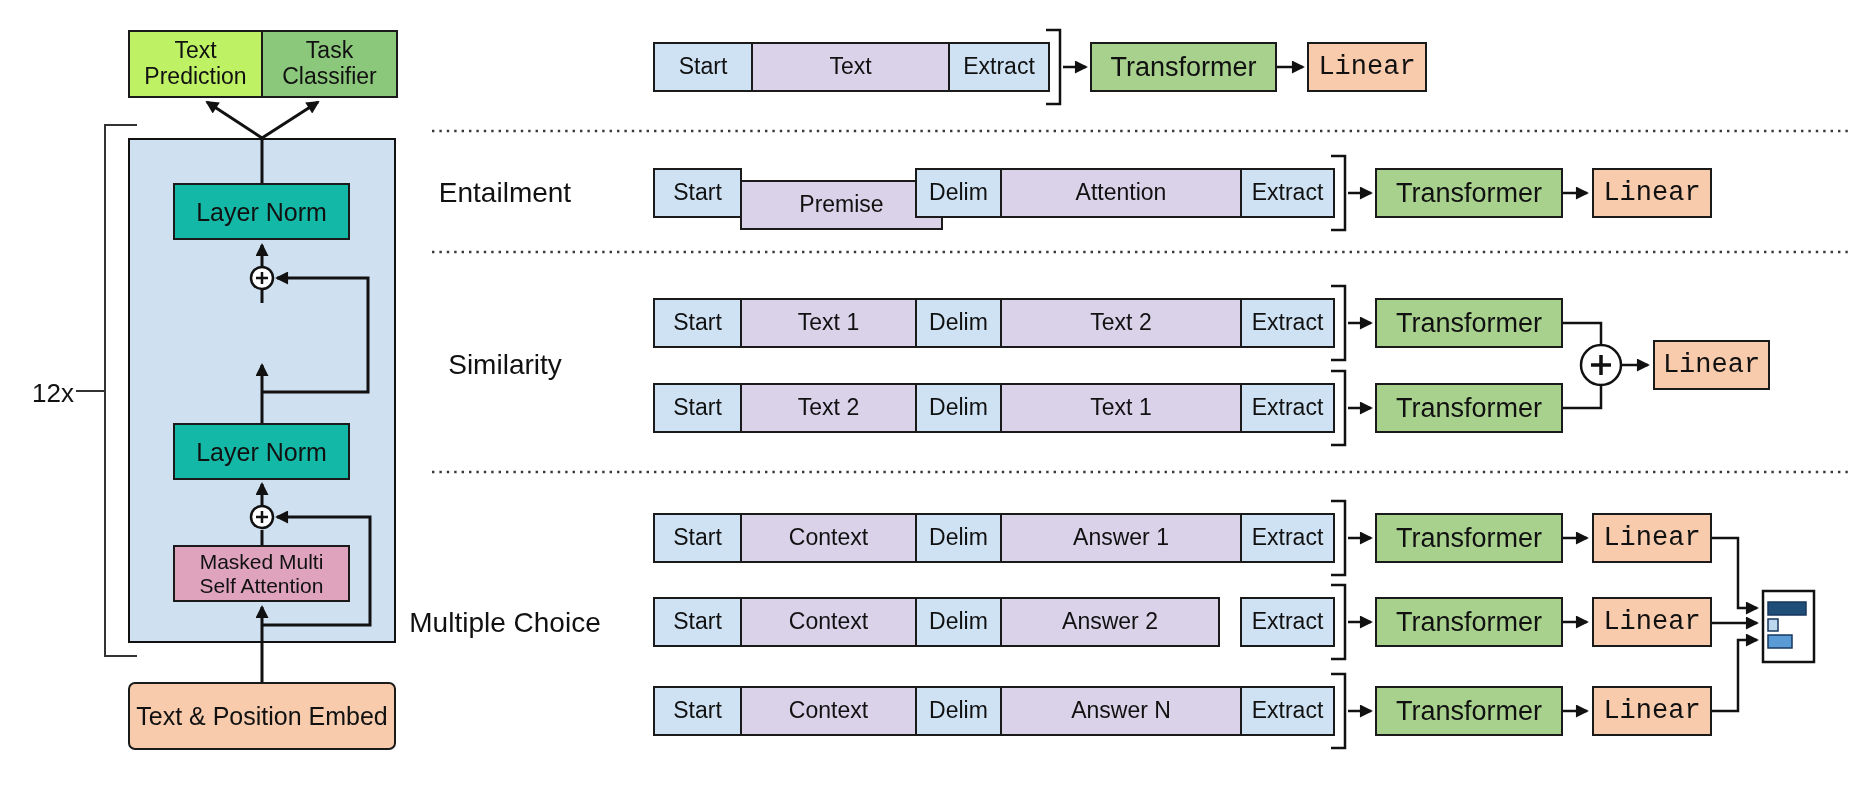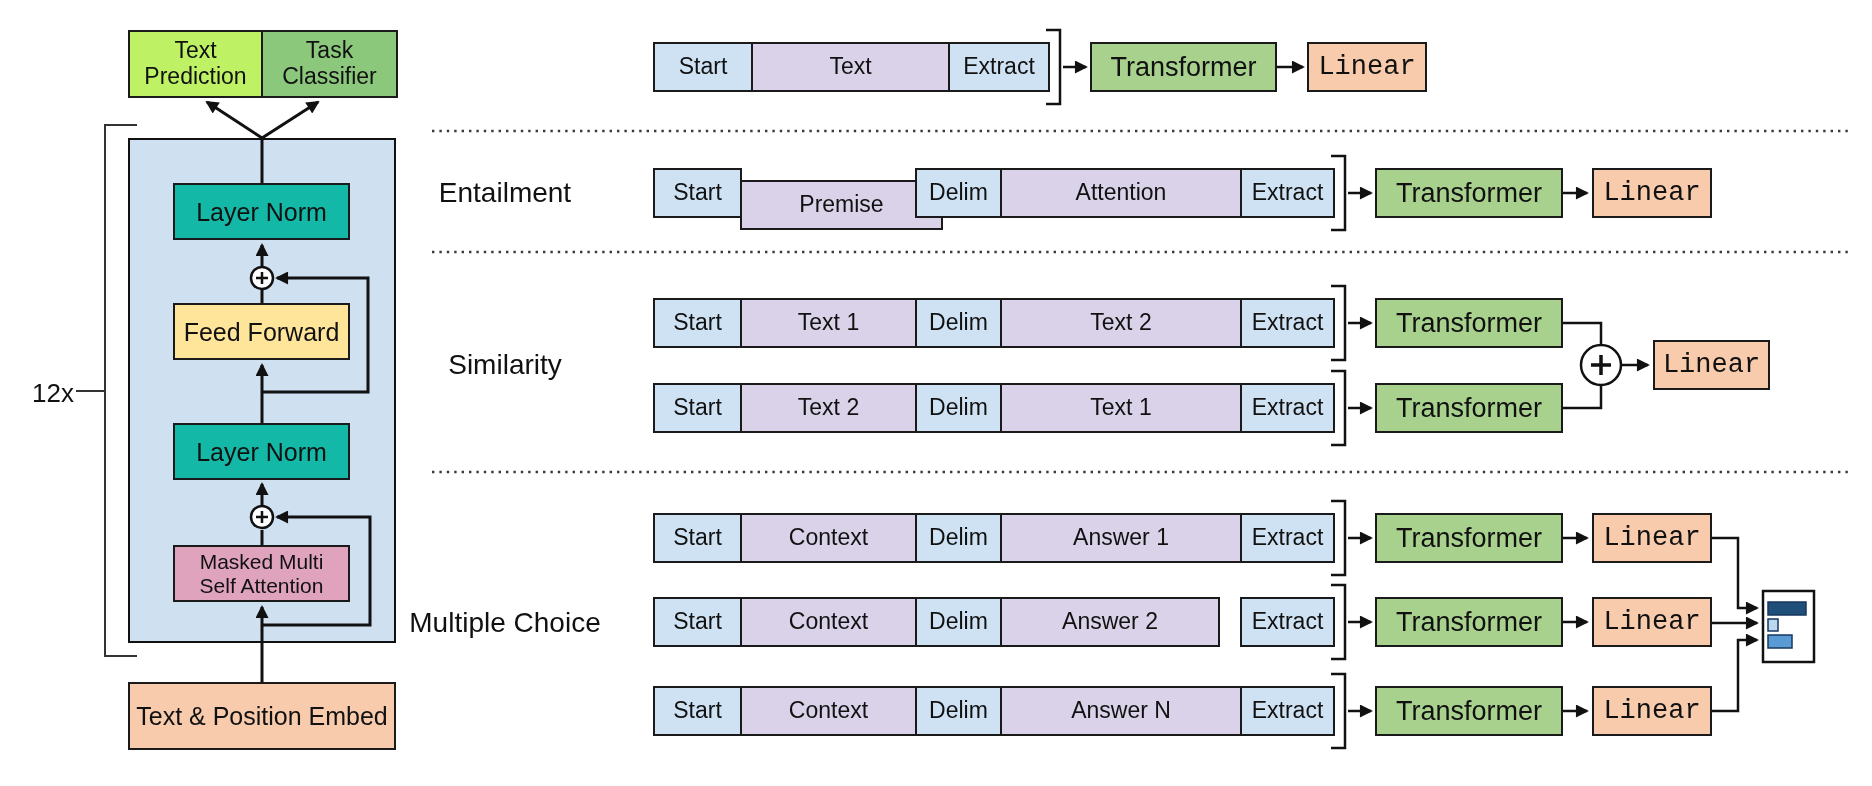--- a/index.html
+++ b/index.html
@@ -17,21 +17,21 @@
   .tok-blue{background:#cfe2f3;}
   .tok-purple{background:#d9d2e9;}
   .green{background:#a9d18e;border-width:2.5px;}
   .orange{background:#f8cbad;border-width:2.5px;font-family:Liberation Mono, monospace;}
   .container-blue{background:#cfe0f1;border:2.5px solid #111;z-index:1;}
   .ln{background:#14b8a6;border-width:2.5px;font-size:25px;}
   .ff{background:#ffe599;border-width:2.5px;font-size:25px;}
   .attn{background:#dfa3bd;border-width:2.5px;font-size:21px;padding:0 8px;}
   .tp{background:#bef264;border-width:2.5px;font-size:23px;}
   .tc{background:#8cc87c;border-width:2.5px;font-size:23px;}
-  .embed{background:#f8cbad;border-width:2.5px;font-size:25px;}
+  .embed{background:#f8cbad;border-width:2.5px;font-size:25px;border-radius:7px;}
   .tasklabel{
     position:absolute;width:250px;height:34px;display:flex;align-items:center;
     justify-content:center;font-size:28px;z-index:3;
   }
   .repeat{
     position:absolute;font-size:26px;z-index:3;width:52px;text-align:right;
   }
   #wires{position:absolute;left:0;top:0;z-index:2;}
 </style>
 </head>
@@ -124,21 +124,20 @@
       <rect x="1763" y="591" width="51" height="71" fill="#fff" stroke="#111" stroke-width="2.5"></rect>
       <rect x="1768" y="602" width="38" height="13" fill="#1f4e79" stroke="#17375e" stroke-width="1.5"></rect>
       <rect x="1768" y="619" width="10" height="12" fill="#bdd7ee" stroke="#17375e" stroke-width="1.5"></rect>
       <rect x="1768" y="635" width="24" height="13" fill="#5b9bd5" stroke="#17375e" stroke-width="1.5"></rect>
     </g>
   </svg>
 
   <div class="box tp" style="left:128px;top:30px;width:135px;height:68px;">Text Prediction</div>
   <div class="box tc" style="left:261px;top:30px;width:137px;height:68px;">Task Classifier</div>
   <div class="box ln" style="left:173px;top:183px;width:177px;height:57px;">Layer Norm</div>
-  <div class="box ff" style="left:173px;top:303px;width:177px;height:57px;">Feed Forward</div>
   <div class="box ln" style="left:173px;top:423px;width:177px;height:57px;">Layer Norm</div>
   <div class="box attn" style="left:173px;top:545px;width:177px;height:57px;">Masked Multi Self Attention</div>
   <div class="box embed" style="left:128px;top:682px;width:268px;height:68px;">Text &amp; Position Embed</div>
   <div class="repeat" style="left:22px;top:378px;">12x</div>
 
   <div class="tasklabel" style="left:380px;top:176px;">Entailment</div>
   <div class="tasklabel" style="left:380px;top:348px;">Similarity</div>
   <div class="tasklabel" style="left:380px;top:606px;">Multiple Choice</div>
 
   <div class="box tok-blue" style="left:653px;top:42px;width:100px;height:50px;">Start</div>

